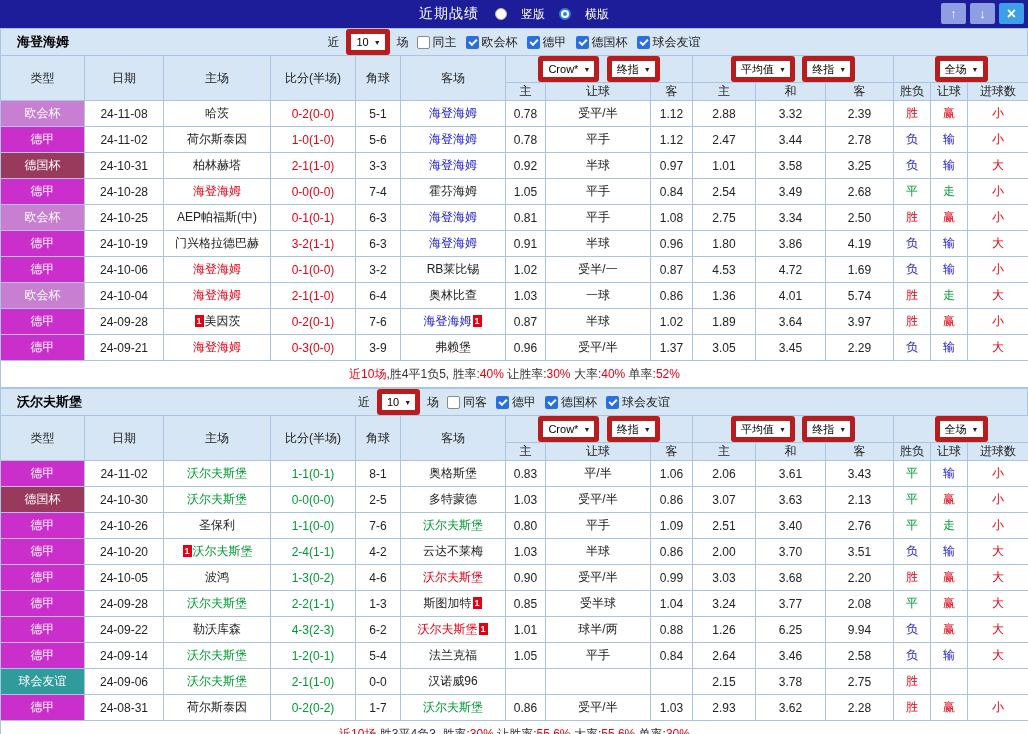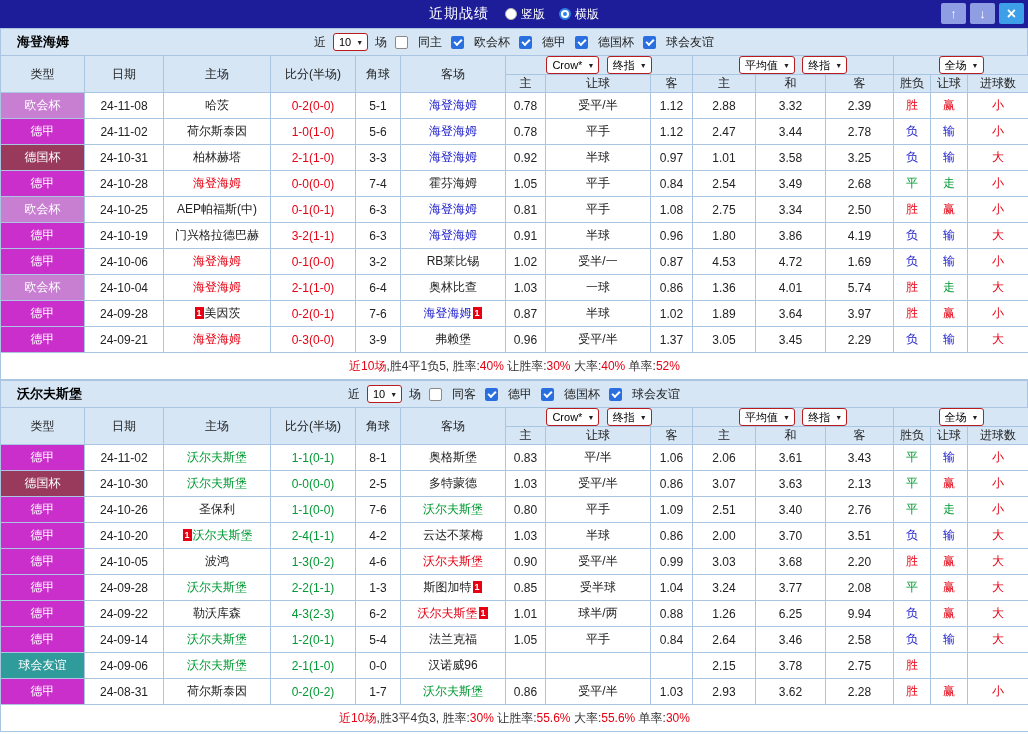--- a/index.html
+++ b/index.html
@@ -3,43 +3,43 @@
 <meta charset="utf-8">
 <style>
   *{box-sizing:border-box}
   html,body{margin:0;padding:0}
   body{width:1028px;height:734px;overflow:hidden;background:#fff;
        font-family:"Liberation Sans","DejaVu Sans",sans-serif;cursor:default}
   
   .topbar{height:28px;background:#1d1d99;display:flex;align-items:center;justify-content:center;position:relative}
   .title-group{display:flex;align-items:center;gap:16px}
   .title{color:#fff;font-size:14px;font-weight:normal;letter-spacing:1px}
-  .radio-wrap{display:inline-flex;align-items:center;gap:4px;color:#fff;font-size:12px;cursor:pointer}
+  .radio-wrap{display:inline-flex;align-items:center;gap:14px;color:#fff;font-size:12px;cursor:pointer}
   .radio{width:12px;height:12px;border-radius:50%;background:#fff;border:1px solid #b5b5b5;display:inline-block;position:relative}
   .radio.checked{border:2px solid #2f7fe8}
   .radio.checked::after{content:"";position:absolute;left:2px;top:2px;right:2px;bottom:2px;background:#2f7fe8;border-radius:50%}
   .tb-btns{position:absolute;right:4px;top:3px;display:flex;gap:4px}
   .tb-btn{width:25px;height:21px;border:none;border-radius:2px;color:#fff;font-size:13px;font-weight:bold;
           display:flex;align-items:center;justify-content:center;padding:0;cursor:pointer;font-family:inherit}
   .tb-btn.lav{background:#8f9de2}
   .tb-btn.blu{background:#3d9fe8;font-size:16px}
   
   .band{height:27px;background:#d6e6f5;border:1px solid #a9c5e1;border-bottom:none;
         display:flex;align-items:center;position:relative;font-size:12px;color:#222}
   .band .team{position:absolute;left:16px;font-weight:bold;font-size:13px;color:#000}
   .filters{margin:0 auto;display:flex;align-items:center;gap:5px}
   .checks{display:inline-flex;align-items:center;gap:9px;margin-left:3px}
-  .cb-wrap{display:inline-flex;align-items:center;gap:10px;cursor:pointer}
+  .cb-wrap{display:inline-flex;align-items:center;gap:3px;cursor:pointer}
   .cb{width:13px;height:13px;border-radius:2px;display:inline-block;position:relative;flex:0 0 auto}
   .cb.on{background:#2a6fe0}
   .cb.on::after{content:"";position:absolute;left:3px;top:3px;width:6px;height:3px;
                 border-left:2px solid #fff;border-bottom:2px solid #fff;transform:rotate(-45deg)}
   .cb.off{background:#fff;border:1px solid #8a8a8a}
-  .sel{display:inline-flex;align-items:center;gap:5px;background:#fff;border:1px solid #b91c1c;border-radius:3px;
-       padding:1px 4px 1px 5px;font-size:11px;color:#000;height:18px;cursor:pointer;margin:0 2px;vertical-align:middle}
+  .sel{display:inline-flex;align-items:center;gap:5px;background:#fff;border:5px solid #b91c1c;border-radius:3px;
+       padding:1px 4px 1px 5px;font-size:11px;color:#000;height:26px;cursor:pointer;margin:0 2px;vertical-align:middle}
   .sel .arr{font-size:7px;color:#222;line-height:1}
   
   table{border-collapse:collapse;table-layout:fixed;width:1028px;font-size:12px;color:#222}
   th,td{border:1px solid #a9c5e1;text-align:center;padding:0;white-space:nowrap;overflow:hidden}
   thead th{background:#d6e6f5;font-weight:normal;color:#222;font-size:12px}
   tr.hsel th{height:19px}
   tr.hsub th{height:17px}
   tbody td{height:26px;background:#fff}
   td.type{color:#fff}
   .type-uecl{background:#c87fd2}

